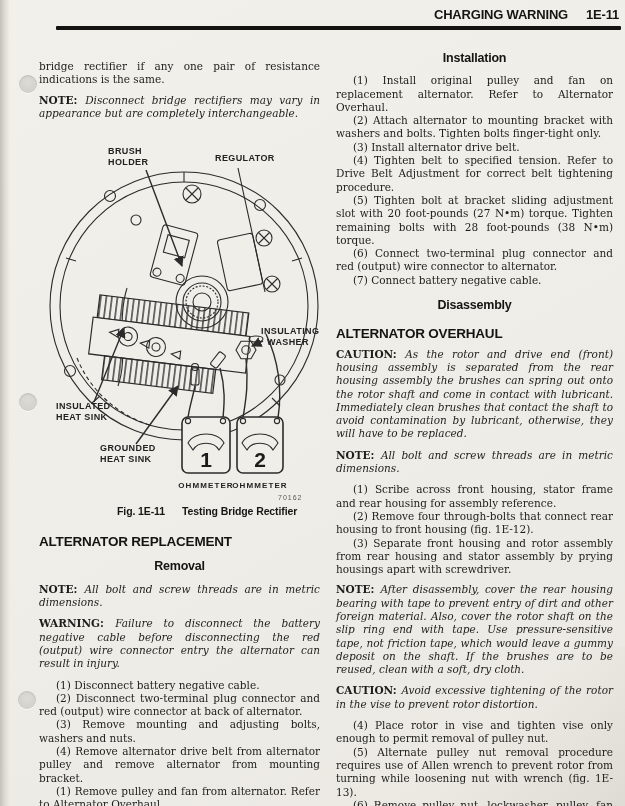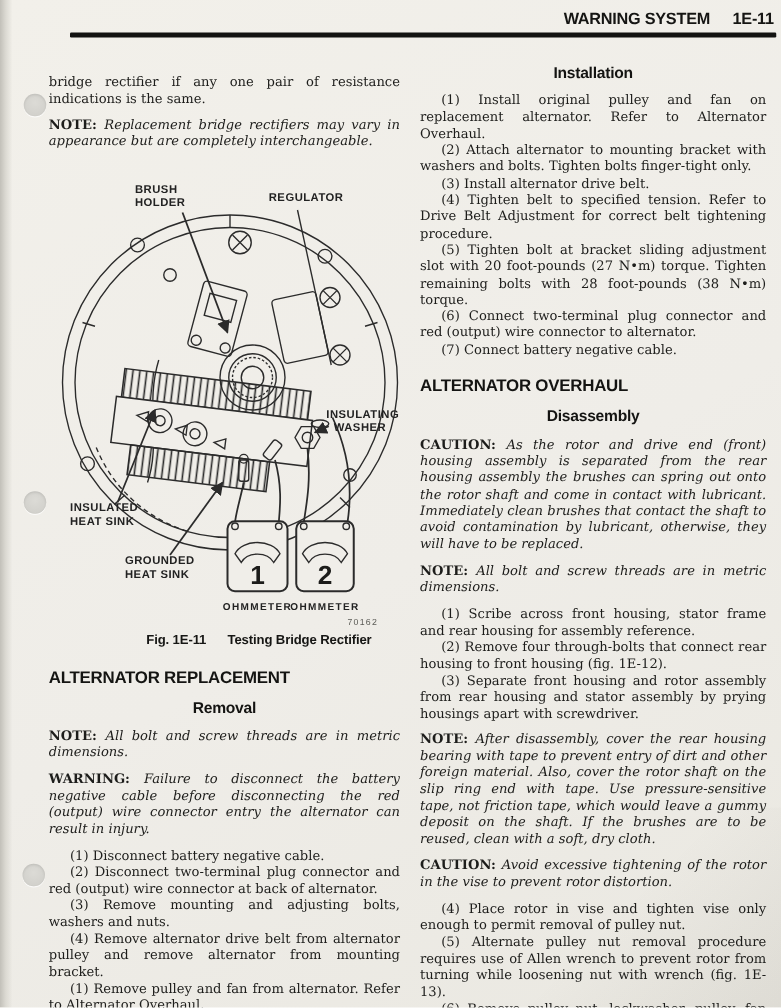--- a/index.html
+++ b/index.html
@@ -54,28 +54,28 @@
 </head>
 <body>
 
 <div class="edge-strip"></div>
 <div class="corner-shade"></div>
 <div class="hole" id="hole1"></div>
 <div class="hole" id="hole2"></div>
 <div class="hole" id="hole3"></div>
 
 <div class="hdr">
-  <span>WARNING SYSTEM</span><span class="pg">1E-11</span>
+  <span>CHARGING WARNING</span><span class="pg">1E-11</span>
 </div>
 <div class="hdr-rule"></div>
 
 <div class="col" id="leftcol">
   <div id="left-top">
       <p class="blk para">bridge rectifier if any one pair of resistance indications is the same.</p>
-      <p class="blk note"><span class="lbl">NOTE: </span><span class="it">Replacement bridge rectifiers may vary in appearance but are completely interchangeable.</span></p>
+      <p class="blk note"><span class="lbl">NOTE: </span><span class="it">Disconnect bridge rectifiers may vary in appearance but are completely interchangeable.</span></p>
     </div>
 
   <svg class="figure" width="296" height="392" viewBox="0 0 296 392">
     <defs>
       <marker id="ah" viewBox="0 0 10 10" refX="9" refY="5" markerWidth="7.5" markerHeight="7.5" orient="auto">
         <path d="M0,0 L10,5 L0,10 z" fill="#2b2b2b"></path>
       </marker>
       <pattern id="fins" width="5.5" height="8" patternUnits="userSpaceOnUse">
         <path d="M2.7,0 V8" stroke="#2b2b2b" stroke-width="1.3"></path>
       </pattern>
@@ -212,22 +212,22 @@
 <div class="col" id="rightcol">
   <div id="right-blocks">
       <div class="blk h2">Installation</div>
       <p class="blk item">(1) Install original pulley and fan on replacement alternator. Refer to Alternator Overhaul.</p>
       <p class="blk item">(2) Attach alternator to mounting bracket with washers and bolts. Tighten bolts finger-tight only.</p>
       <p class="blk item">(3) Install alternator drive belt.</p>
       <p class="blk item">(4) Tighten belt to specified tension. Refer to Drive Belt Adjustment for correct belt tightening procedure.</p>
       <p class="blk item">(5) Tighten bolt at bracket sliding adjustment slot with 20 foot-pounds (27 N•m) torque. Tighten remaining bolts with 28 foot-pounds (38 N•m) torque.</p>
       <p class="blk item">(6) Connect two-terminal plug connector and red (output) wire connector to alternator.</p>
       <p class="blk item">(7) Connect battery negative cable.</p>
+      <div class="blk h2">Disassembly</div>
       <div class="blk h1">ALTERNATOR OVERHAUL</div>
-      <div class="blk h2">Disassembly</div>
       <p class="blk note"><span class="lbl">CAUTION: </span><span class="it">As the rotor and drive end (front) housing assembly is separated from the rear housing assembly the brushes can spring out onto the rotor shaft and come in contact with lubricant. Immediately clean brushes that contact the shaft to avoid contamination by lubricant, otherwise, they will have to be replaced.</span></p>
       <p class="blk note"><span class="lbl">NOTE: </span><span class="it">All bolt and screw threads are in metric dimensions.</span></p>
       <p class="blk item">(1) Scribe across front housing, stator frame and rear housing for assembly reference.</p>
       <p class="blk item">(2) Remove four through-bolts that connect rear housing to front housing (fig. 1E-12).</p>
       <p class="blk item">(3) Separate front housing and rotor assembly from rear housing and stator assembly by prying housings apart with screwdriver.</p>
       <p class="blk note"><span class="lbl">NOTE: </span><span class="it">After disassembly, cover the rear housing bearing with tape to prevent entry of dirt and other foreign material. Also, cover the rotor shaft on the slip ring end with tape. Use pressure-sensitive tape, not friction tape, which would leave a gummy deposit on the shaft. If the brushes are to be reused, clean with a soft, dry cloth.</span></p>
       <p class="blk note"><span class="lbl">CAUTION: </span><span class="it">Avoid excessive tightening of the rotor in the vise to prevent rotor distortion.</span></p>
       <p class="blk item">(4) Place rotor in vise and tighten vise only enough to permit removal of pulley nut.</p>
       <p class="blk item">(5) Alternate pulley nut removal procedure requires use of Allen wrench to prevent rotor from turning while loosening nut with wrench (fig. 1E-13).</p>
       <p class="blk item">(6) Remove pulley nut, lockwasher, pulley, fan and outer collar.</p>

